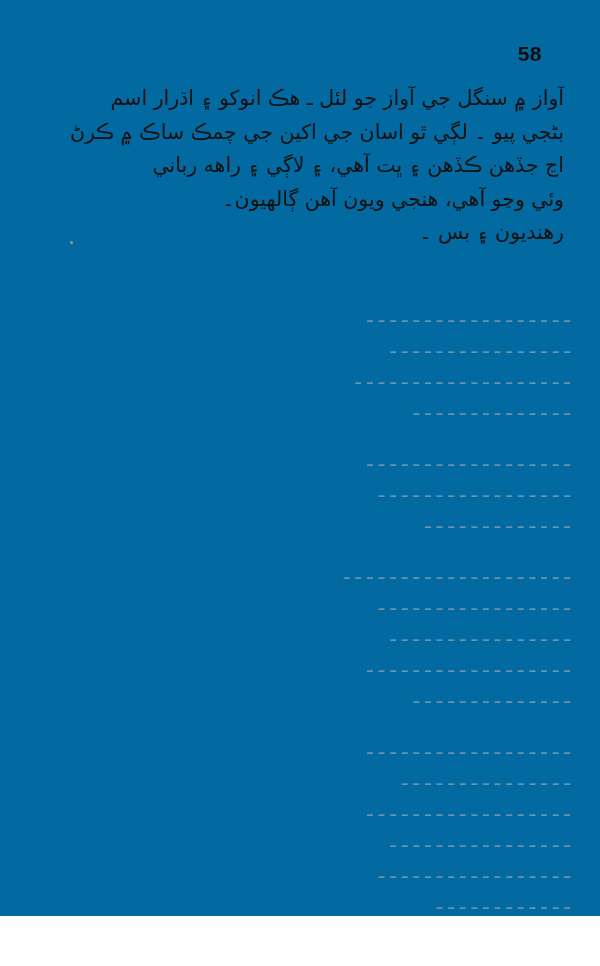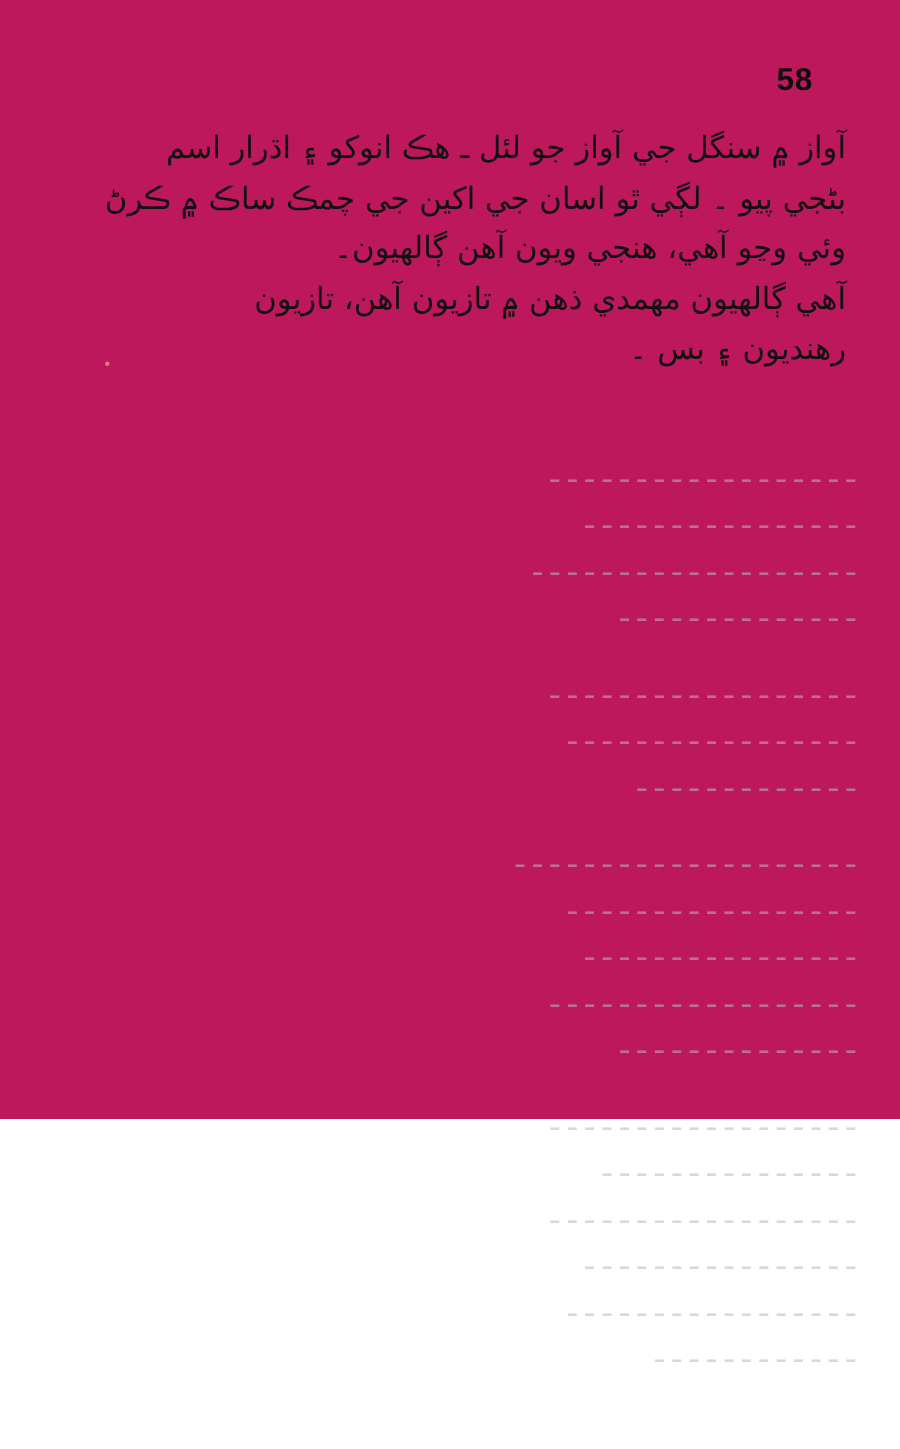--- a/index.html
+++ b/index.html
@@ -10,22 +10,22 @@
   body {
     width: 600px;
     height: 966px;
     font-family: "DejaVu Sans", sans-serif;
     overflow: hidden;
     position: relative;
   }
   .page {
     position: relative;
     width: 600px;
-    height: 746px;
-    background: #be185d;
+    height: 916px;
+    background: #0369a1;
     box-sizing: border-box;
   }
   .page-number {
     position: absolute;
     top: 42px;
     right: 58px;
     font-family: "Liberation Sans", sans-serif;
     font-size: 21px;
     font-weight: bold;
     color: #0d0d0d;
@@ -111,20 +111,20 @@
     <div class="bline">ـ ـ ـ ـ ـ ـ ـ ـ ـ ـ ـ ـ ـ ـ ـ</div>
     <div class="bline">ـ ـ ـ ـ ـ ـ ـ ـ ـ ـ ـ ـ ـ ـ ـ ـ ـ ـ</div>
     <div class="bline">ـ ـ ـ ـ ـ ـ ـ ـ ـ ـ ـ ـ ـ ـ ـ ـ</div>
     <div class="bline">ـ ـ ـ ـ ـ ـ ـ ـ ـ ـ ـ ـ ـ ـ ـ ـ ـ</div>
     <div class="bline">ـ ـ ـ ـ ـ ـ ـ ـ ـ ـ ـ ـ</div>
   </div>
 
   <div class="body-text">
     <div class="line">آواز ۾ سنگل جي آواز جو لئل ـ هڪ انوکو ۽ اڌرار اسم</div>
     <div class="line">بڻجي پيو ۔ لڳي ٿو اسان جي اکين جي چمڪ ساڪ ۾ ڪرڻ</div>
+    <div class="line">اڃ جڏهن ڪڏهن ۽ ڀت آهي، ۽ لاڳي ۽ راهه رباني</div>
     <div class="line">وئي وڃو آهي، هنجي ويون آهن ڳالهيون۔</div>
-    <div class="line">آهي ڳالهيون مهمدي ذهن ۾ تازيون آهن، تازيون</div>
     <div class="line last">رهنديون ۽ بس ۔</div>
   </div>
 
   <div class="speck" style="left:70px; top:241px;"></div>
 
 </div>
 
 </body></html>

